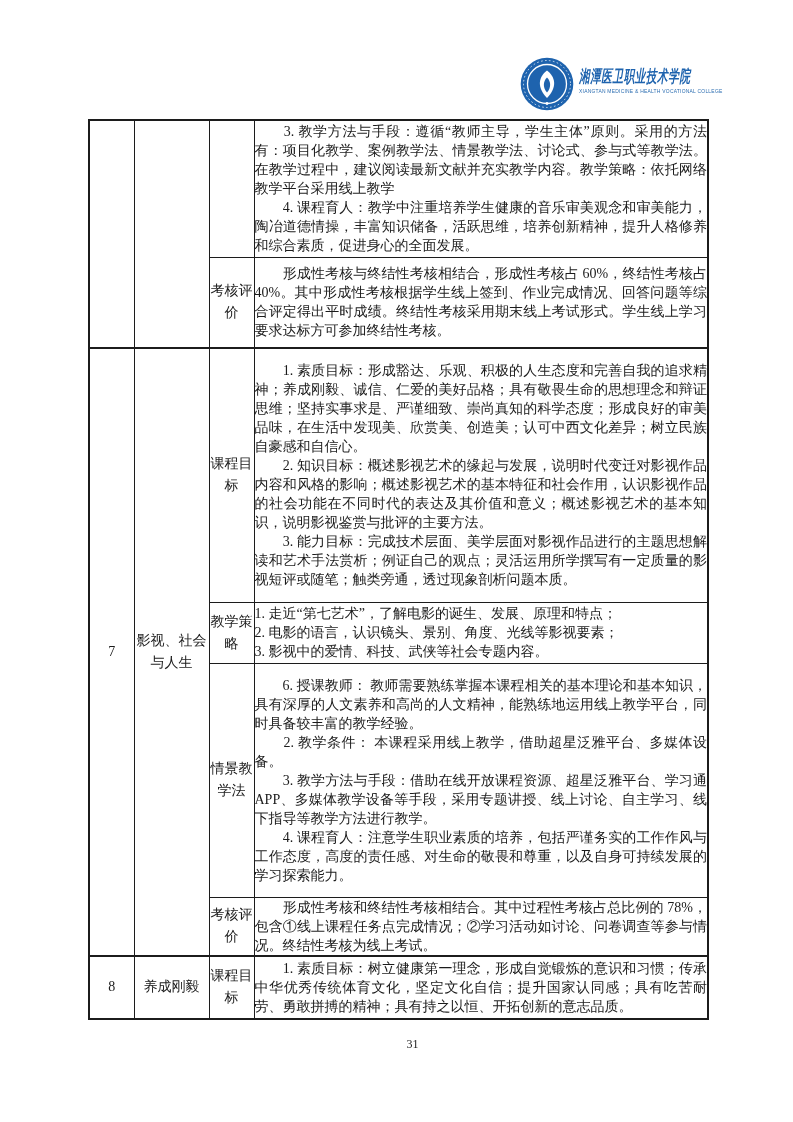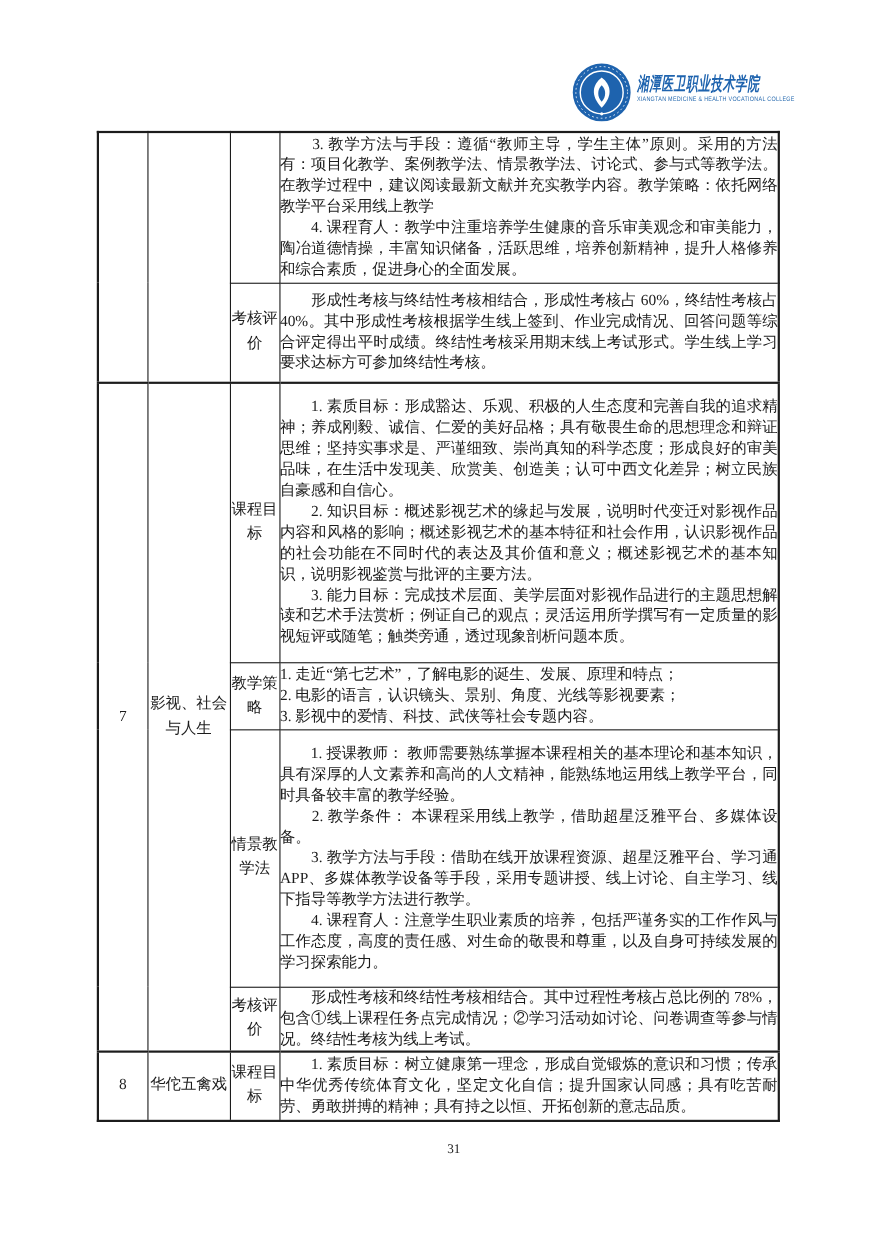--- a/index.html
+++ b/index.html
@@ -149,33 +149,33 @@
 　　3. 能力目标：完成技术层面、美学层面对影视作品进行的主题思想解读和艺术手法赏析；例证自己的观点；灵活运用所学撰写有一定质量的影视短评或随笔；触类旁通，透过现象剖析问题本质。</td>
       </tr>
       <tr style="height:61px">
         <td class="c-label">教学策略</td>
         <td class="c-content">1. 走近“第七艺术”，了解电影的诞生、发展、原理和特点；
 2. 电影的语言，认识镜头、景别、角度、光线等影视要素；
 3. 影视中的爱情、科技、武侠等社会专题内容。</td>
       </tr>
       <tr style="height:234px">
         <td class="c-label">情景教学法</td>
-        <td class="c-content">　　1. 授课教师： 教师需要熟练掌握本课程相关的基本理论和基本知识，具有深厚的人文素养和高尚的人文精神，能熟练地运用线上教学平台，同时具备较丰富的教学经验。
+        <td class="c-content">　　6. 授课教师： 教师需要熟练掌握本课程相关的基本理论和基本知识，具有深厚的人文素养和高尚的人文精神，能熟练地运用线上教学平台，同时具备较丰富的教学经验。
 　　2. 教学条件： 本课程采用线上教学，借助超星泛雅平台、多媒体设备。
 　　3. 教学方法与手段：借助在线开放课程资源、超星泛雅平台、学习通 APP、多媒体教学设备等手段，采用专题讲授、线上讨论、自主学习、线下指导等教学方法进行教学。
 　　4. 课程育人：注意学生职业素质的培养，包括严谨务实的工作作风与工作态度，高度的责任感、对生命的敬畏和尊重，以及自身可持续发展的学习探索能力。</td>
       </tr>
       <tr style="height:58px">
         <td class="c-label">考核评价</td>
         <td class="c-content">　　形成性考核和终结性考核相结合。其中过程性考核占总比例的 78%，包含①线上课程任务点完成情况；②学习活动如讨论、问卷调查等参与情况。终结性考核为线上考试。</td>
       </tr>
 
       <tr class="section-top" style="height:63px">
         <td class="c-idx">8</td>
-        <td class="c-name">华佗五禽戏</td>
+        <td class="c-name">养成刚毅</td>
         <td class="c-label">课程目标</td>
         <td class="c-content">　　1. 素质目标：树立健康第一理念，形成自觉锻炼的意识和习惯；传承中华优秀传统体育文化，坚定文化自信；提升国家认同感；具有吃苦耐劳、勇敢拼搏的精神；具有持之以恒、开拓创新的意志品质。</td>
       </tr>
     </tbody>
   </table>
 
   <div class="page-number">31</div>
 
 </div>
 

